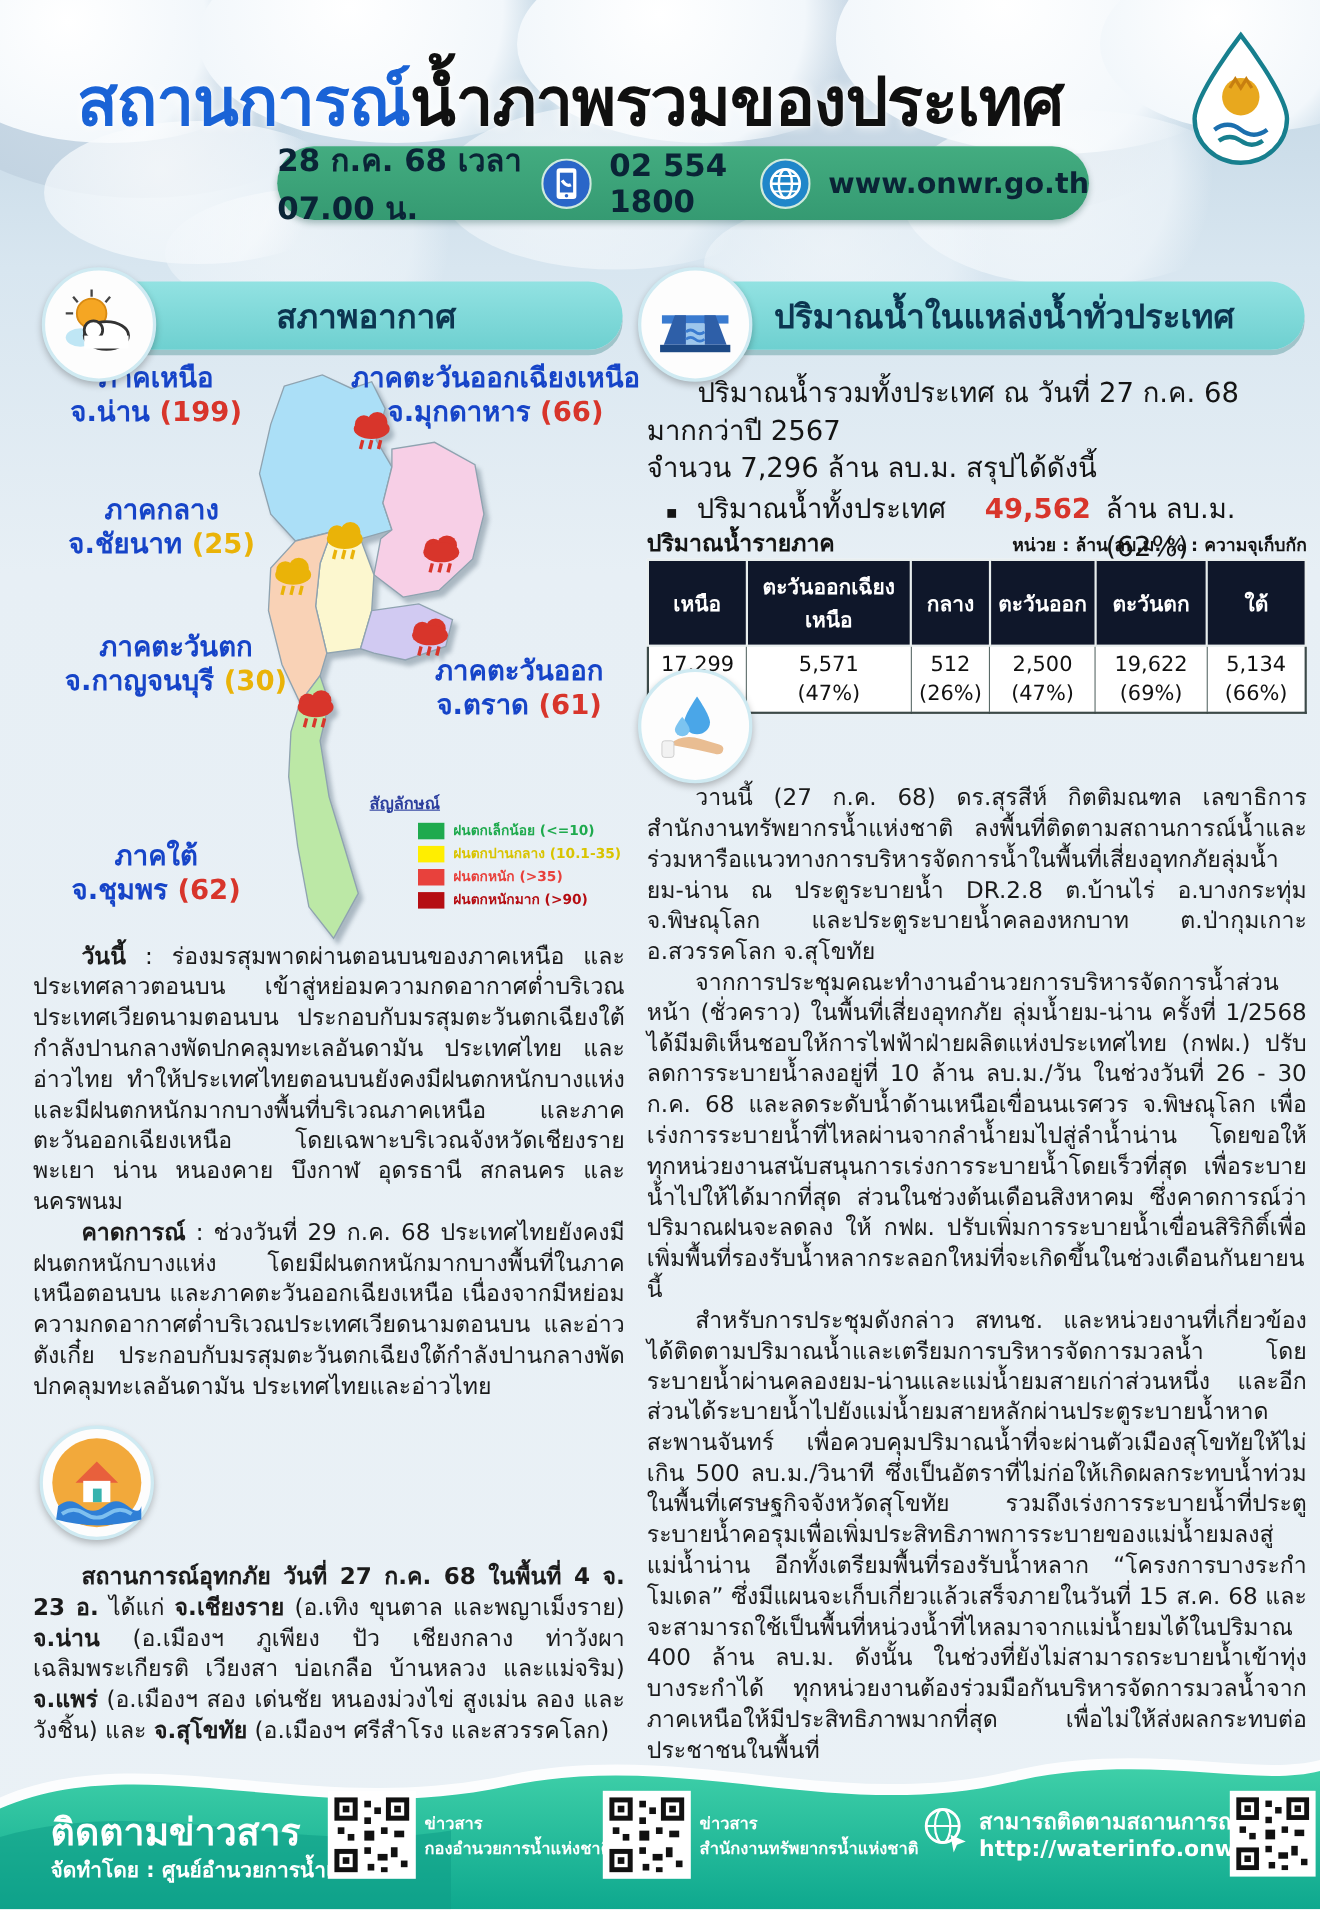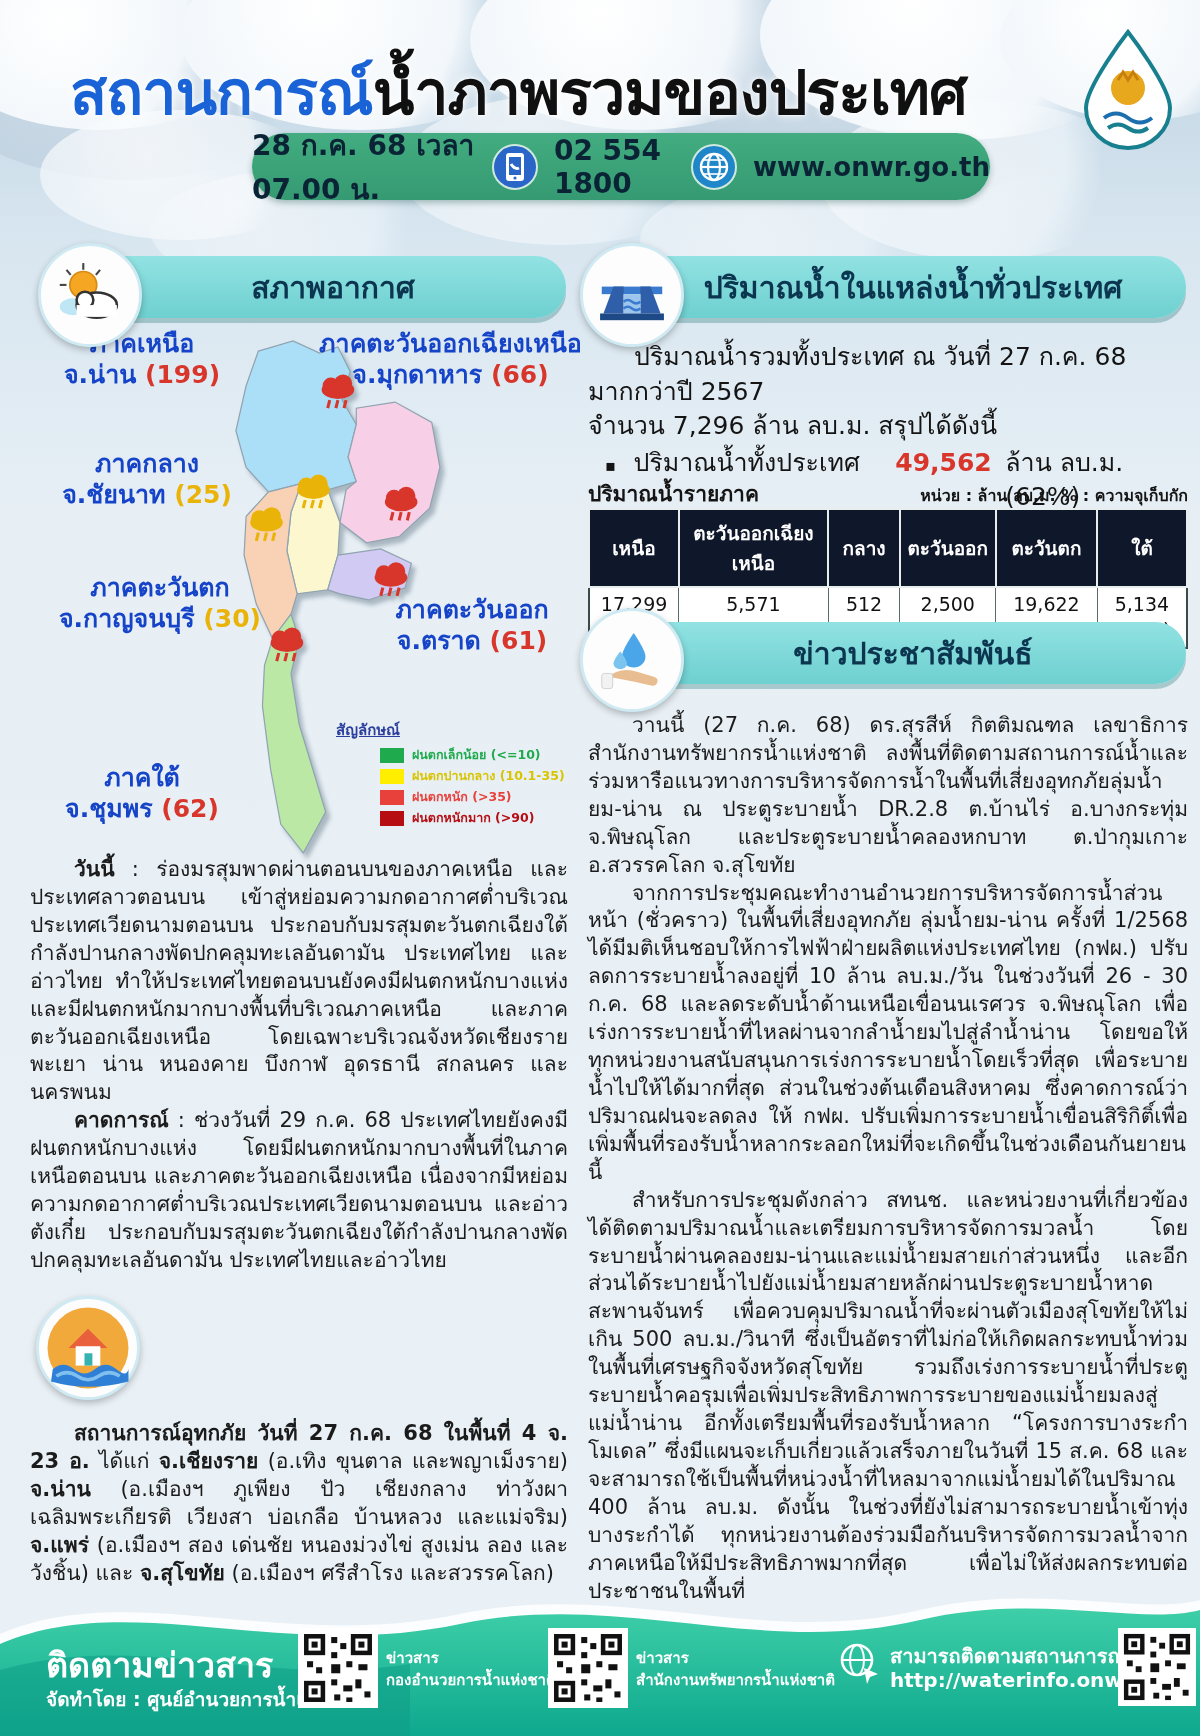--- a/index.html
+++ b/index.html
@@ -361,23 +361,20 @@
     </tbody>
   </table>
 
   <div class="icon-circle" style="left:580px;top:608px;">
     <svg viewBox="0 0 100 100" width="84" height="84">
       <path d="M52,18 C52,18 38,38 38,46 a14,13 0 0 0 28,0 C66,38 52,18 52,18 Z" fill="#4aa6e8"></path>
       <path d="M36,40 C36,40 28,50 28,54 a8,7 0 0 0 16,0 C44,50 36,40 36,40 Z" fill="#7cc4f0"></path>
       <path d="M22,70 q14,-12 34,-6 l20,6 q6,2 4,7 q-2,5 -9,3 l-18,-4" fill="#e9bd92"></path>
       <rect x="14" y="66" width="13" height="18" rx="3" fill="#f2f2f2" stroke="#ccc"></rect>
     </svg>
-  </div>
-  <div class="bar" style="left:640px;top:622px;width:546px;">
-    <span>ข่าวประชาสัมพันธ์</span>
   </div>
 
   <div class="paras" style="left:588px;top:712px;width:600px;">
     <p>วานนี้ (27 ก.ค. 68) ดร.สุรสีห์ กิตติมณฑล เลขาธิการสำนักงานทรัพยากรน้ำแห่งชาติ ลงพื้นที่ติดตามสถานการณ์น้ำและร่วมหารือแนวทางการบริหารจัดการน้ำในพื้นที่เสี่ยงอุทกภัยลุ่มน้ำยม-น่าน ณ ประตูระบายน้ำ DR.2.8 ต.บ้านไร่ อ.บางกระทุ่ม จ.พิษณุโลก และประตูระบายน้ำคลองหกบาท ต.ป่ากุมเกาะ อ.สวรรคโลก จ.สุโขทัย</p>
     <p>จากการประชุมคณะทำงานอำนวยการบริหารจัดการน้ำส่วนหน้า (ชั่วคราว) ในพื้นที่เสี่ยงอุทกภัย ลุ่มน้ำยม-น่าน ครั้งที่ 1/2568 ได้มีมติเห็นชอบให้การไฟฟ้าฝ่ายผลิตแห่งประเทศไทย (กฟผ.) ปรับลดการระบายน้ำลงอยู่ที่ 10 ล้าน ลบ.ม./วัน ในช่วงวันที่ 26 - 30 ก.ค. 68 และลดระดับน้ำด้านเหนือเขื่อนนเรศวร จ.พิษณุโลก เพื่อเร่งการระบายน้ำที่ไหลผ่านจากลำน้ำยมไปสู่ลำน้ำน่าน โดยขอให้ทุกหน่วยงานสนับสนุนการเร่งการระบายน้ำโดยเร็วที่สุด เพื่อระบายน้ำไปให้ได้มากที่สุด ส่วนในช่วงต้นเดือนสิงหาคม ซึ่งคาดการณ์ว่าปริมาณฝนจะลดลง ให้ กฟผ. ปรับเพิ่มการระบายน้ำเขื่อนสิริกิติ์เพื่อเพิ่มพื้นที่รองรับน้ำหลากระลอกใหม่ที่จะเกิดขึ้นในช่วงเดือนกันยายนนี้</p>
     <p>สำหรับการประชุมดังกล่าว สทนช. และหน่วยงานที่เกี่ยวข้องได้ติดตามปริมาณน้ำและเตรียมการบริหารจัดการมวลน้ำ โดยระบายน้ำผ่านคลองยม-น่านและแม่น้ำยมสายเก่าส่วนหนึ่ง และอีกส่วนได้ระบายน้ำไปยังแม่น้ำยมสายหลักผ่านประตูระบายน้ำหาดสะพานจันทร์ เพื่อควบคุมปริมาณน้ำที่จะผ่านตัวเมืองสุโขทัยให้ไม่เกิน 500 ลบ.ม./วินาที ซึ่งเป็นอัตราที่ไม่ก่อให้เกิดผลกระทบน้ำท่วมในพื้นที่เศรษฐกิจจังหวัดสุโขทัย รวมถึงเร่งการระบายน้ำที่ประตูระบายน้ำคอรุมเพื่อเพิ่มประสิทธิภาพการระบายของแม่น้ำยมลงสู่แม่น้ำน่าน อีกทั้งเตรียมพื้นที่รองรับน้ำหลาก “โครงการบางระกำโมเดล” ซึ่งมีแผนจะเก็บเกี่ยวแล้วเสร็จภายในวันที่ 15 ส.ค. 68 และจะสามารถใช้เป็นพื้นที่หน่วงน้ำที่ไหลมาจากแม่น้ำยมได้ในปริมาณ 400 ล้าน ลบ.ม. ดังนั้น ในช่วงที่ยังไม่สามารถระบายน้ำเข้าทุ่งบางระกำได้ ทุกหน่วยงานต้องร่วมมือกันบริหารจัดการมวลน้ำจากภาคเหนือให้มีประสิทธิภาพมากที่สุด เพื่อไม่ให้ส่งผลกระทบต่อประชาชนในพื้นที่</p>
   </div>
 
   <div class="footer">
     <svg class="wave" viewBox="0 0 1200 170" preserveAspectRatio="none">

